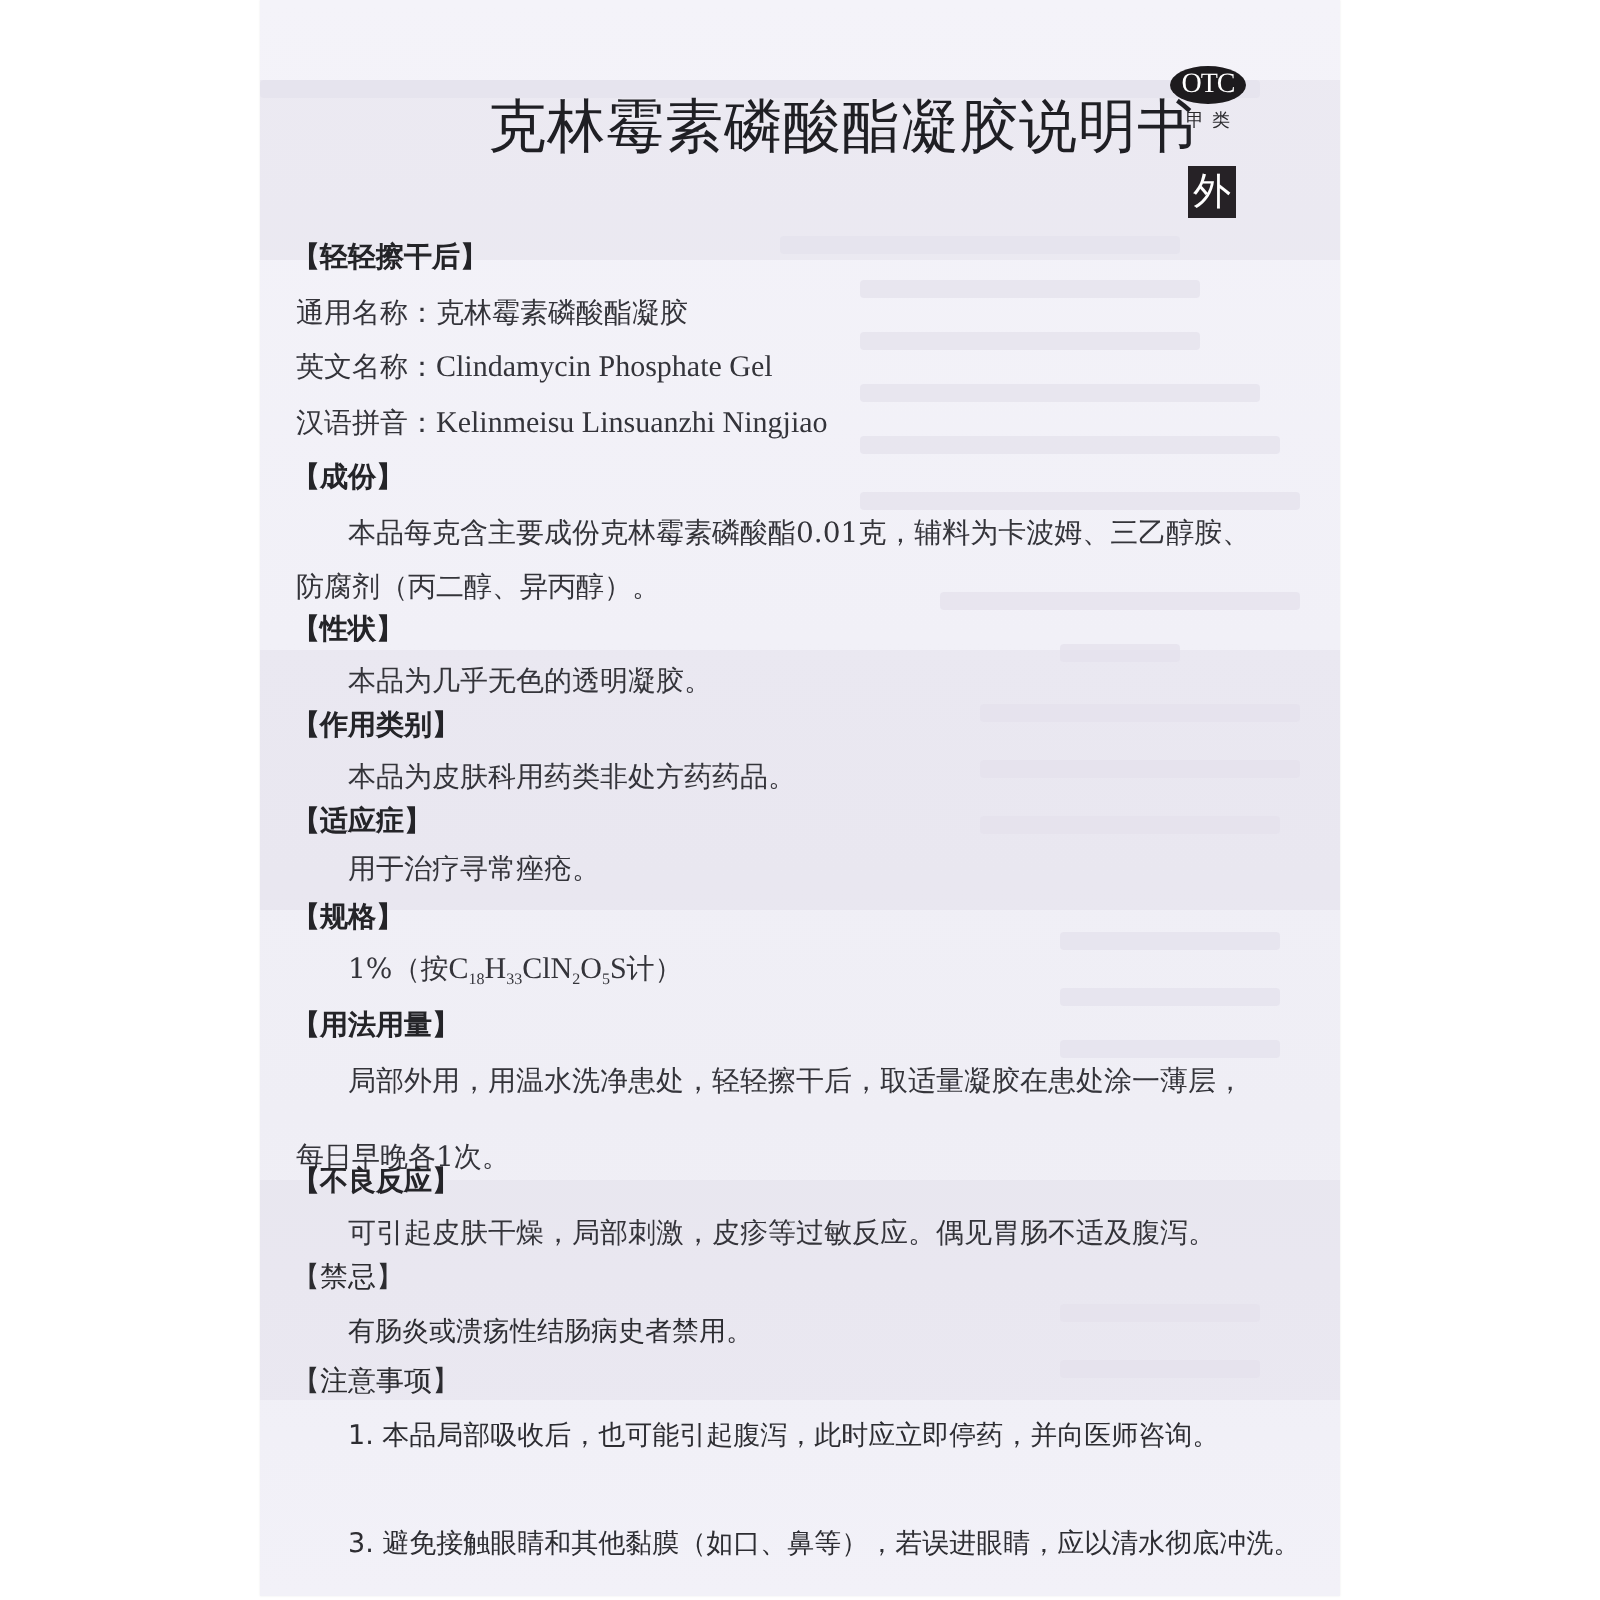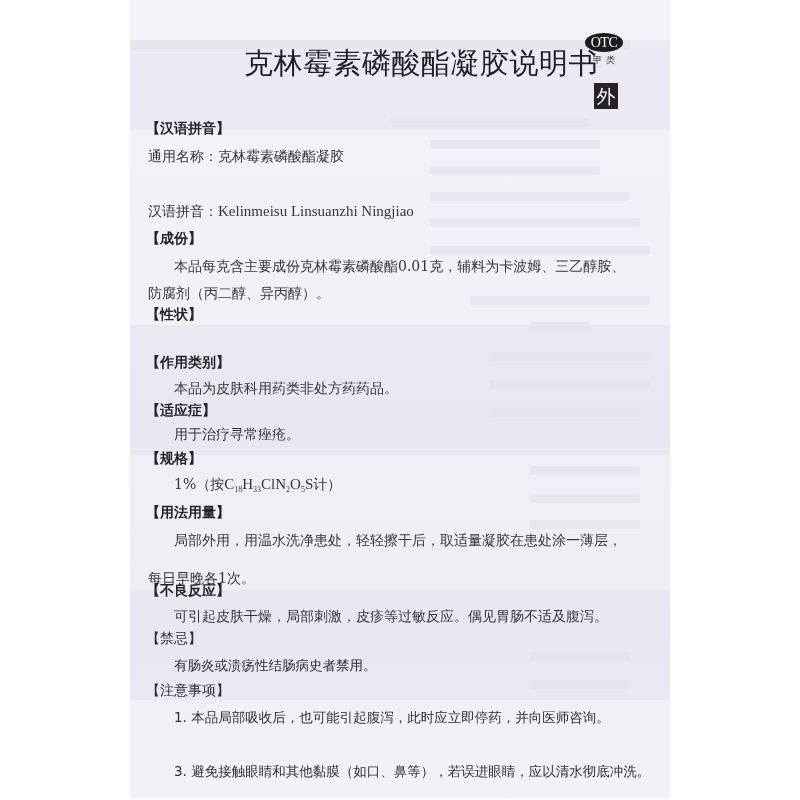--- a/index.html
+++ b/index.html
@@ -155,33 +155,37 @@
   <div class="bleed" style="left:400px;top:520px;width:110px;"></div>
   <div class="bleed" style="left:400px;top:652px;width:100px;"></div>
   <div class="bleed" style="left:400px;top:680px;width:100px;"></div>
 
   <div class="title">克林霉素磷酸酯凝胶说明书</div>
 
   <div class="otc-badge">OTC</div>
   <div class="otc-class">甲类</div>
   <div class="ext-badge">外</div>
 
-  <div class="line hdr" style="top:120px;">【汉语拼音】</div>
+  <div class="line hdr" style="top:120px;">【轻轻擦干后】</div>
   <div class="line serif label-row" style="top:148px;">
     <span>通用名称：</span><span>克林霉素磷酸酯凝胶</span>
+  </div>
+  <div class="line serif label-row" style="top:175px;">
+    <span>英文名称：</span><span class="latin">Clindamycin Phosphate Gel</span>
   </div>
   <div class="line serif label-row" style="top:203px;">
     <span>汉语拼音：</span><span class="latin">Kelinmeisu Linsuanzhi Ningjiao</span>
   </div>
 
   <div class="line hdr" style="top:230px;">【成份】</div>
   <div class="line serif indent" style="top:258px;">本品每克含主要成份克林霉素磷酸酯0.01克，辅料为卡波姆、三乙醇胺、</div>
   <div class="line serif flush" style="top:285px;">防腐剂（丙二醇、异丙醇）。</div>
 
   <div class="line hdr" style="top:306px;">【性状】</div>
+  <div class="line serif indent" style="top:332px;">本品为几乎无色的透明凝胶。</div>
 
   <div class="line hdr" style="top:354px;">【作用类别】</div>
   <div class="line serif indent" style="top:380px;">本品为皮肤科用药类非处方药药品。</div>
 
   <div class="line hdr" style="top:402px;">【适应症】</div>
   <div class="line serif indent" style="top:426px;">用于治疗寻常痤疮。</div>
 
   <div class="line hdr" style="top:450px;">【规格】</div>
   <div class="line serif indent" style="top:476px;">
     <span>1%（按</span><span class="latin"><span>C</span><sub>18</sub><span>H</span><sub>33</sub><span>ClN</span><sub>2</sub><span>O</span><sub>5</sub><span>S</span></span><span>计）</span>

